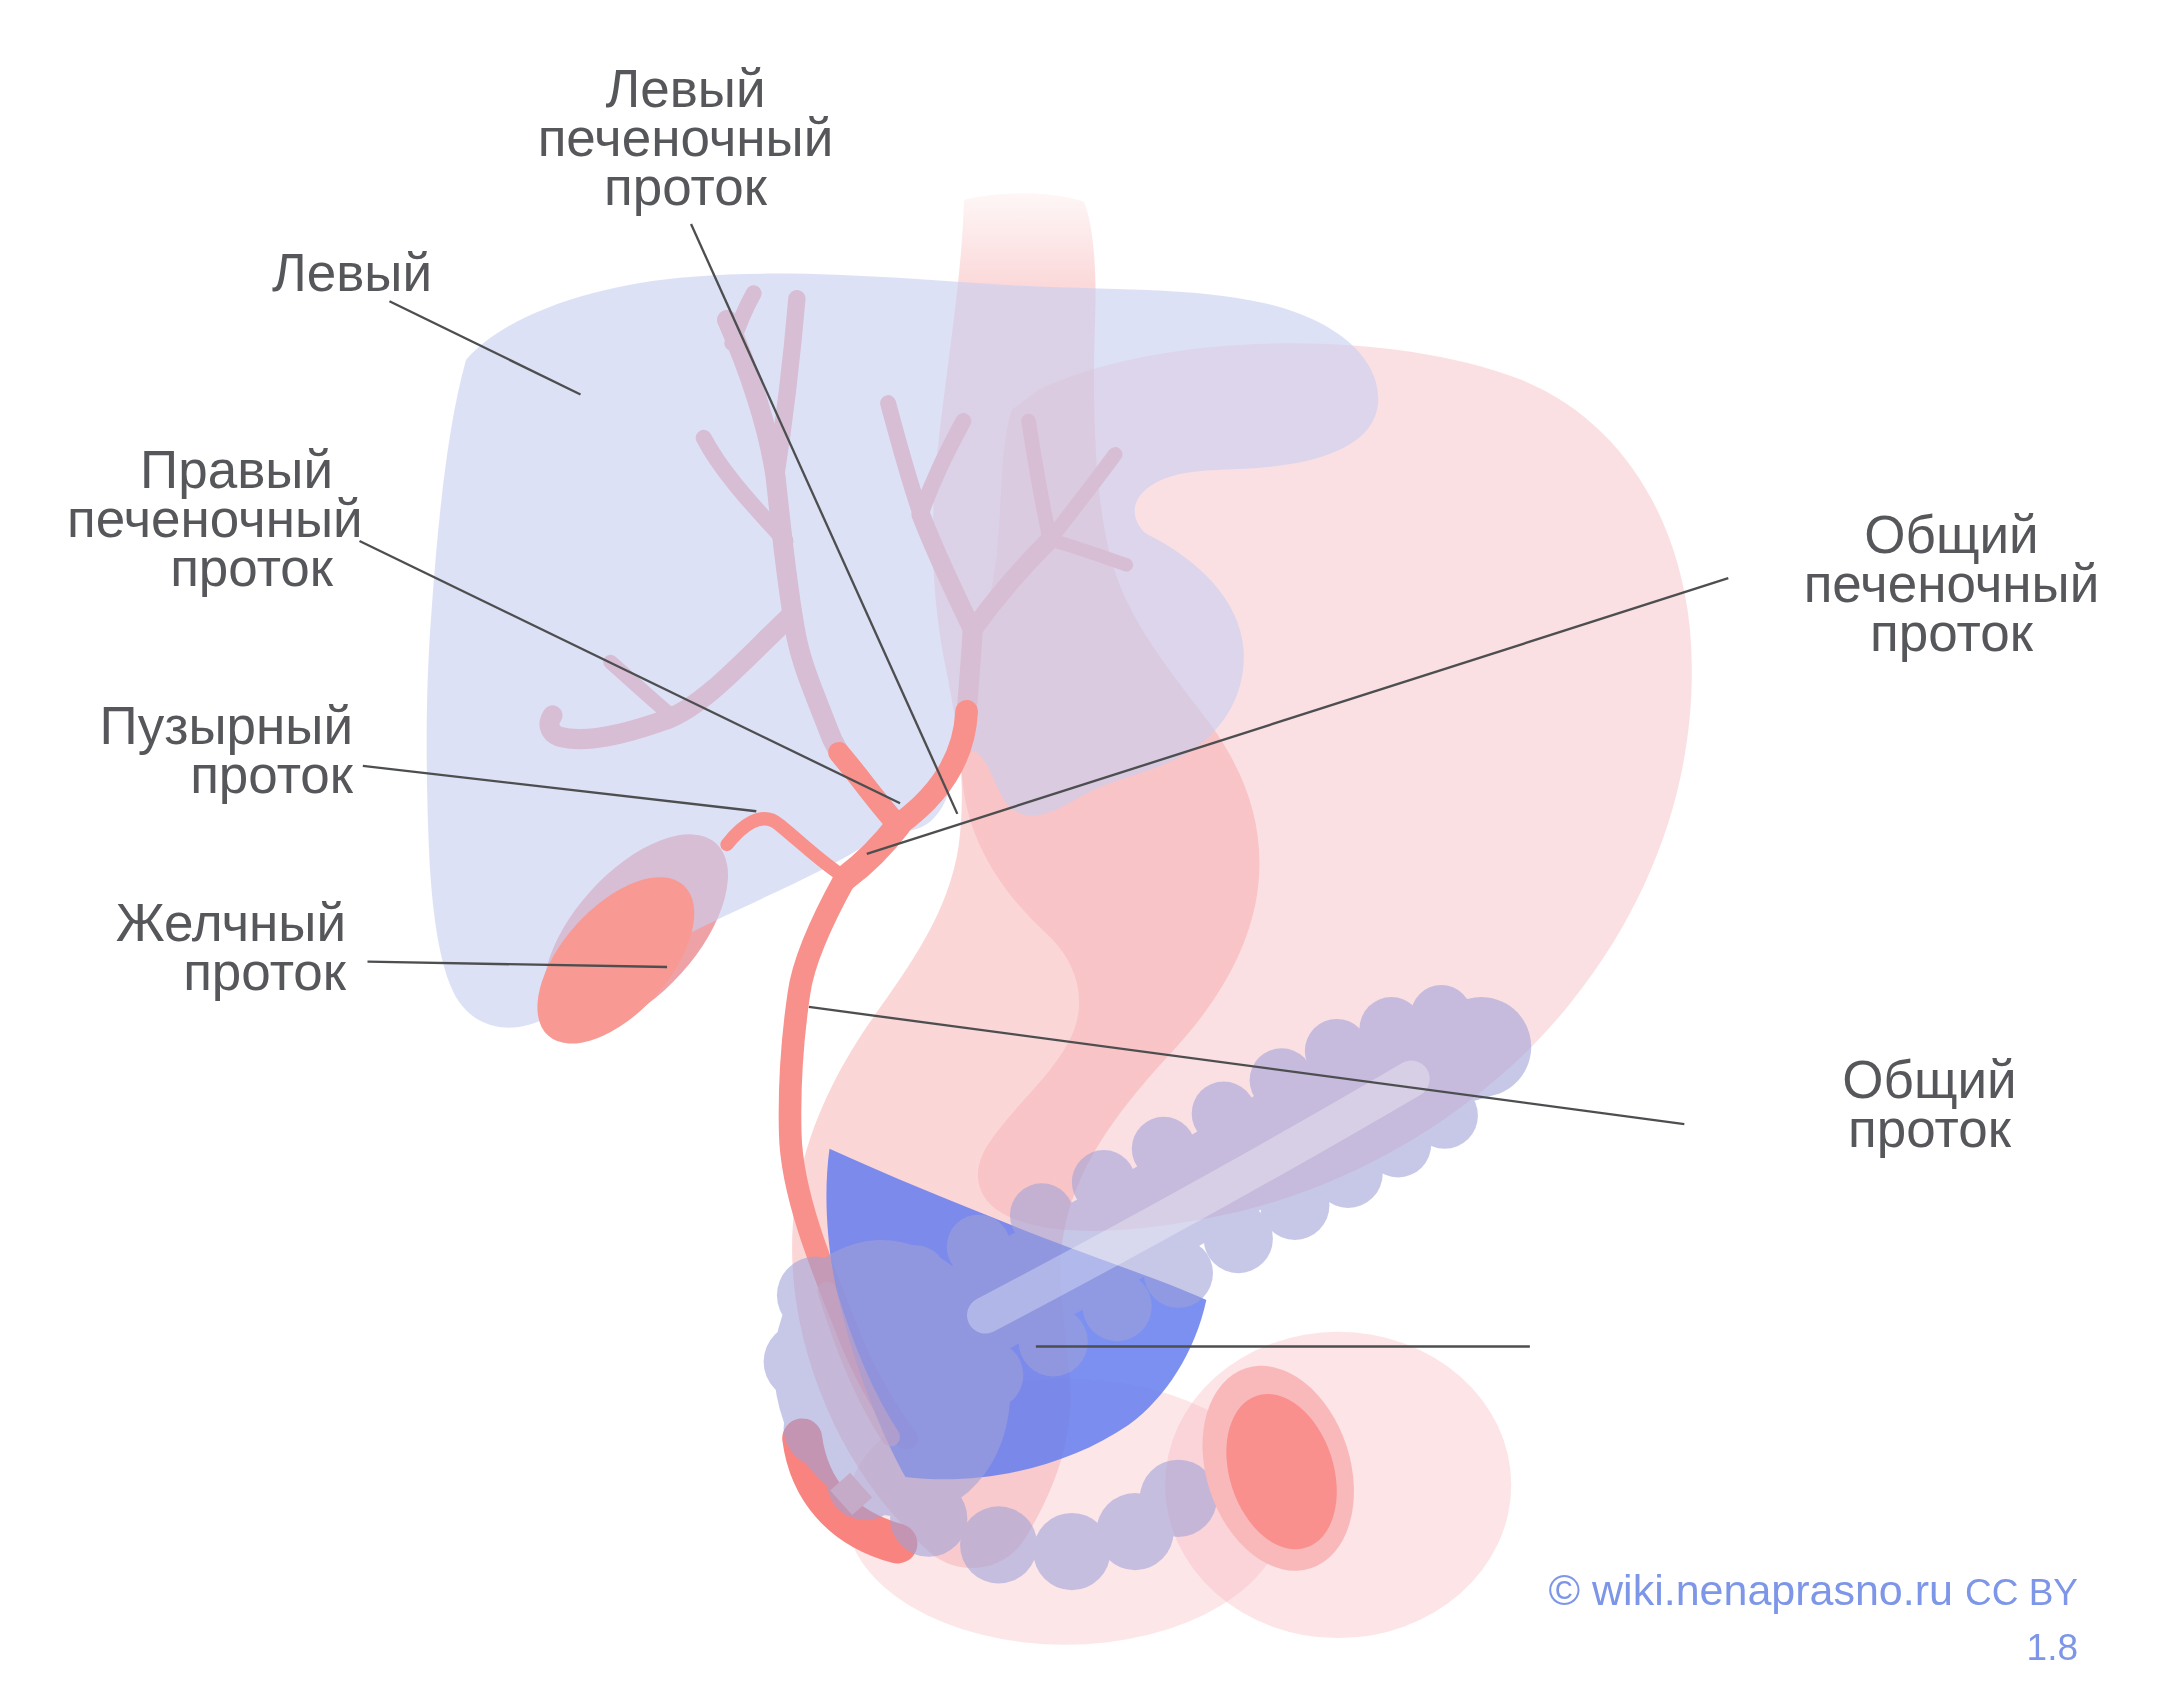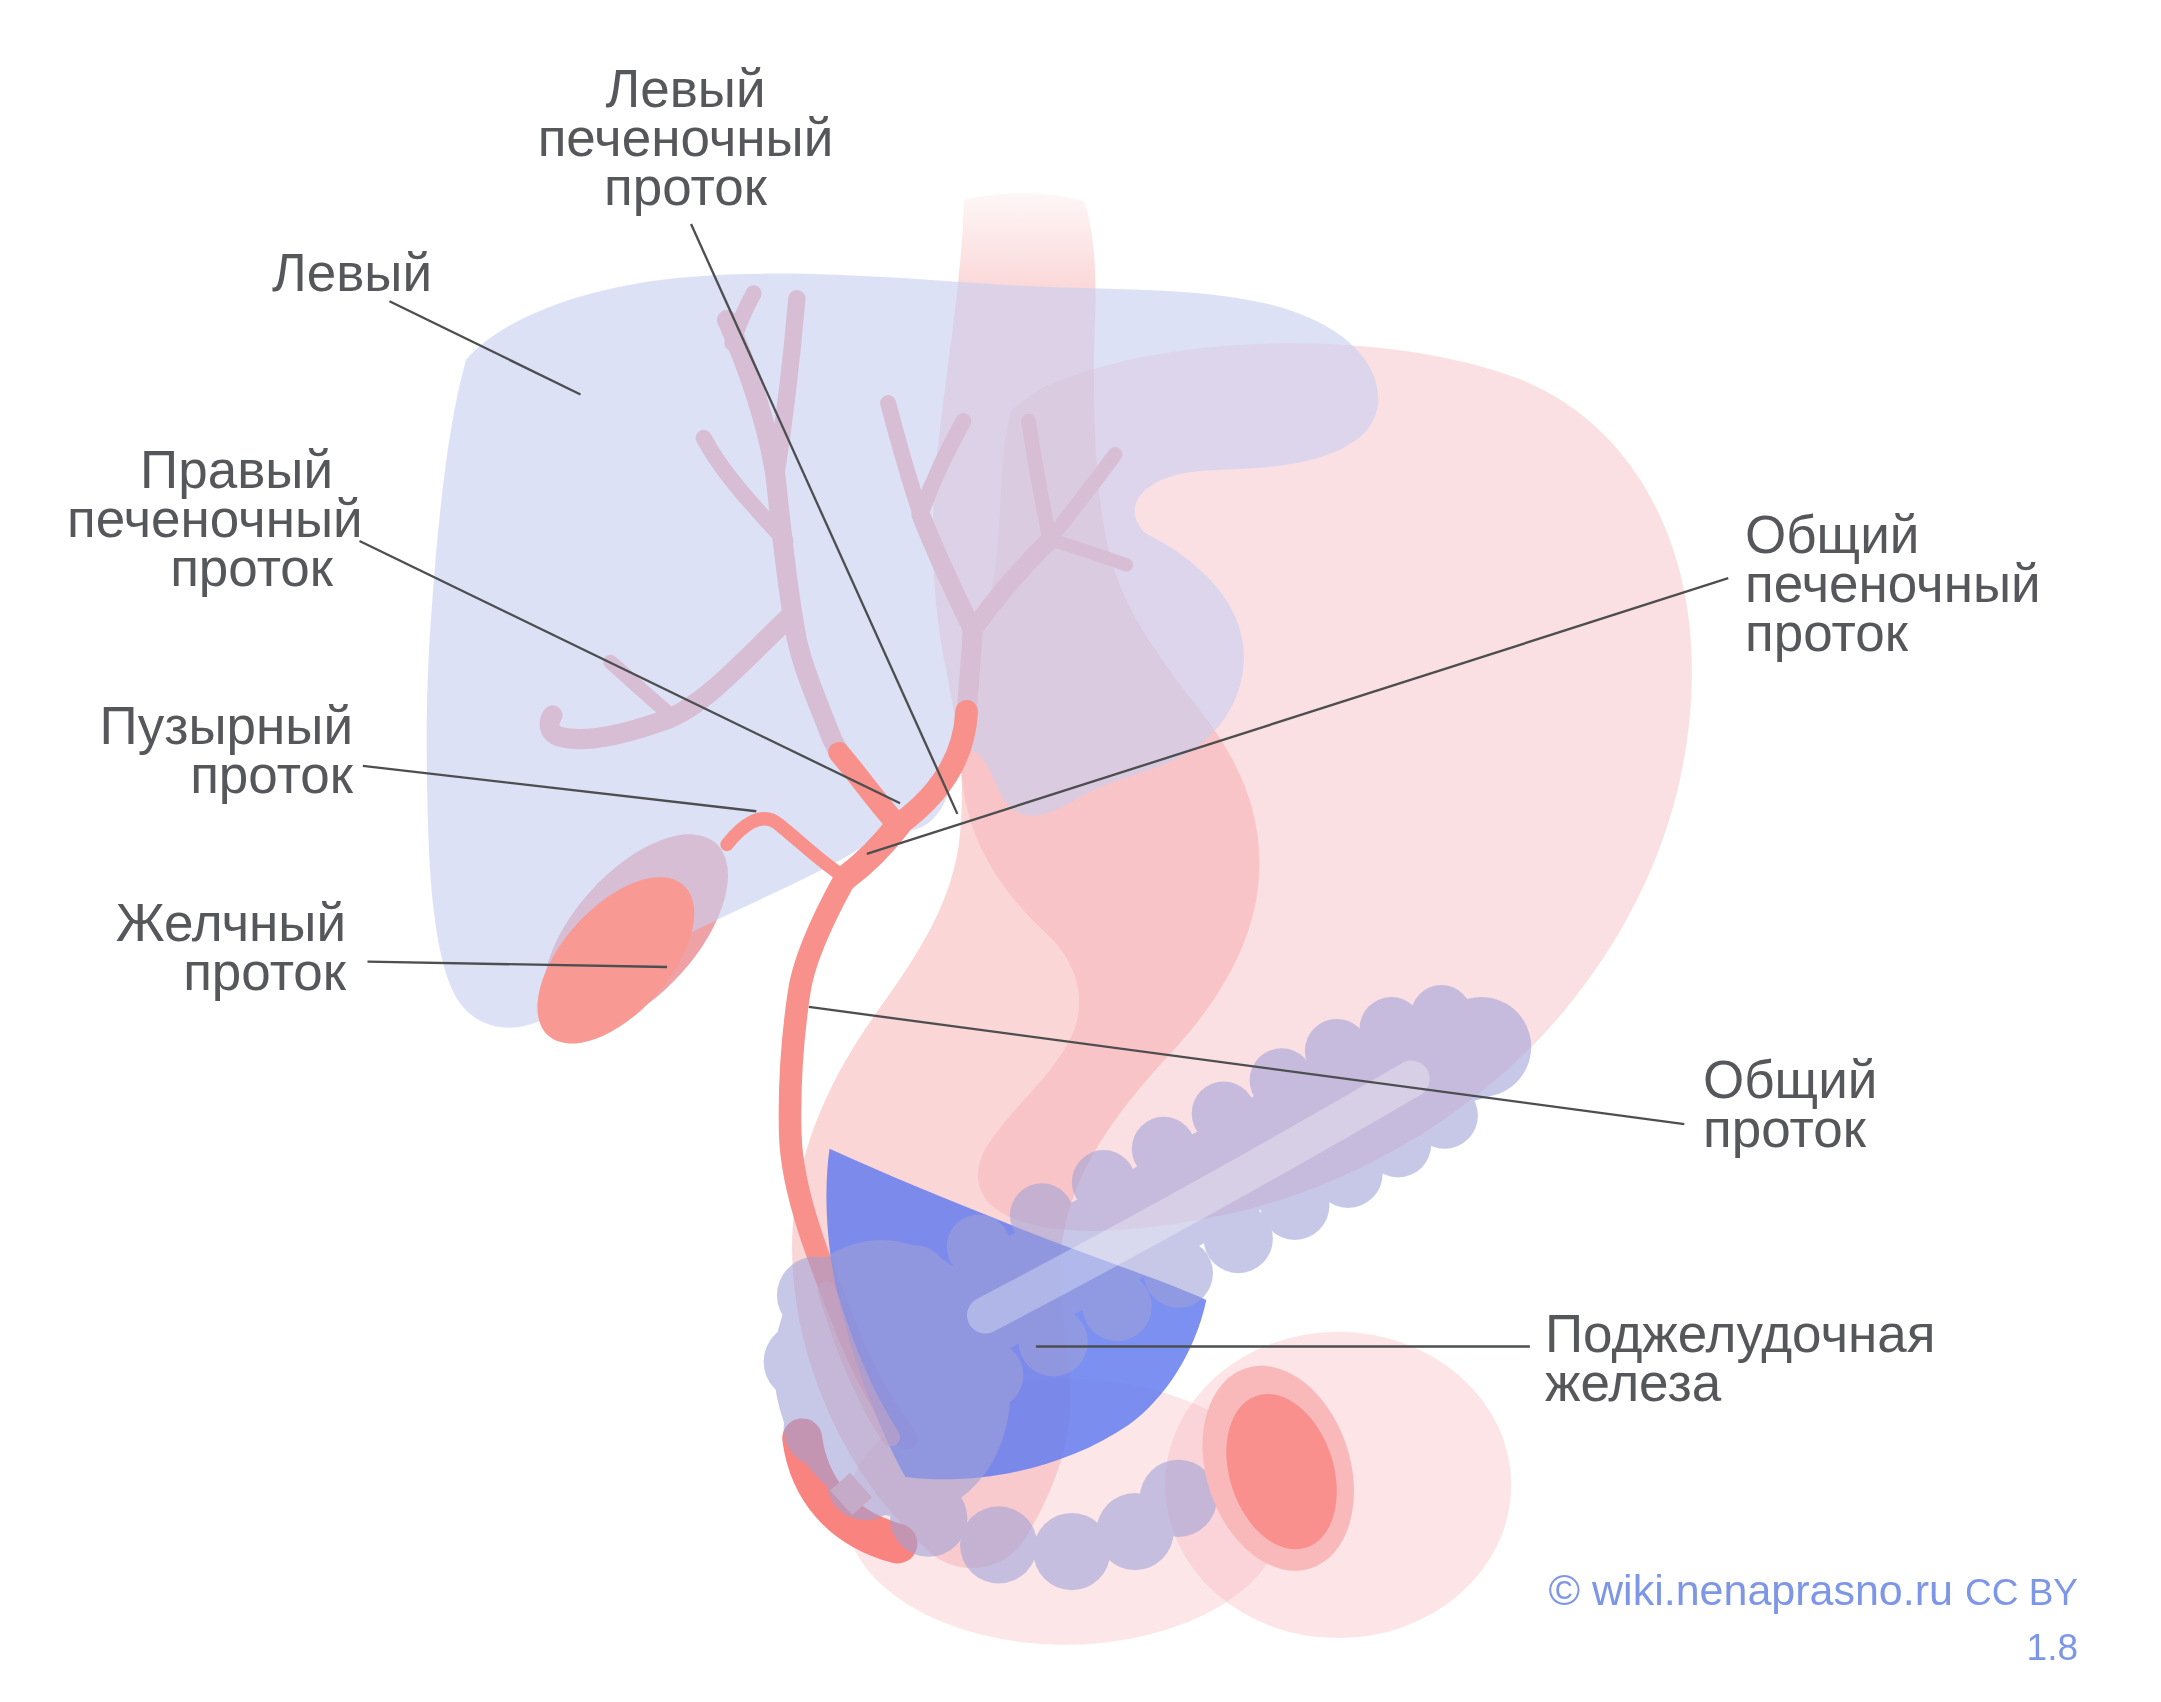--- a/index.html
+++ b/index.html
@@ -22,21 +22,21 @@
     font-family:"Liberation Sans", sans-serif;
   }
   .stage svg{position:absolute;left:0;top:0;}
   .lbl{
     position:absolute;color:var(--ink);font-size:53px;line-height:49px;
     font-family:"Liberation Sans", sans-serif;
   }
   .lbl span{display:block;}
   .r{text-align:right;}
   .c{text-align:center;}
-  .l{text-align:left;}
+  .l{text-align:center;}
   .wm{position:absolute;left:1532px;top:1564px;width:546px;text-align:right;
       color:var(--wm);font-size:43px;line-height:53px;}
   .wm .wm2{font-size:37px;}
 </style>
 </head>
 <body>
 
 <div class="stage">
 
   <svg width="2161" height="1703" viewBox="0 0 3246 2557">
@@ -197,24 +197,20 @@
     <span>Общий</span>
     <span>печеночный</span>
     <span>проток</span>
   </div>
 
   <div class="lbl l" style="left:1703px;top:1055px;width:453px;">
     <span>Общий</span>
     <span>проток</span>
   </div>
 
-  <div class="lbl l" style="left:1545px;top:1309px;width:466px;">
-    <span>Поджелудочная</span>
-    <span>железа</span>
-  </div>
 
   <div class="wm">
     <span>© wiki.nenaprasno.ru</span>
     <span class="wm2">CC BY 1.8</span>
   </div>
 
 </div>
 
 
 </body></html>

